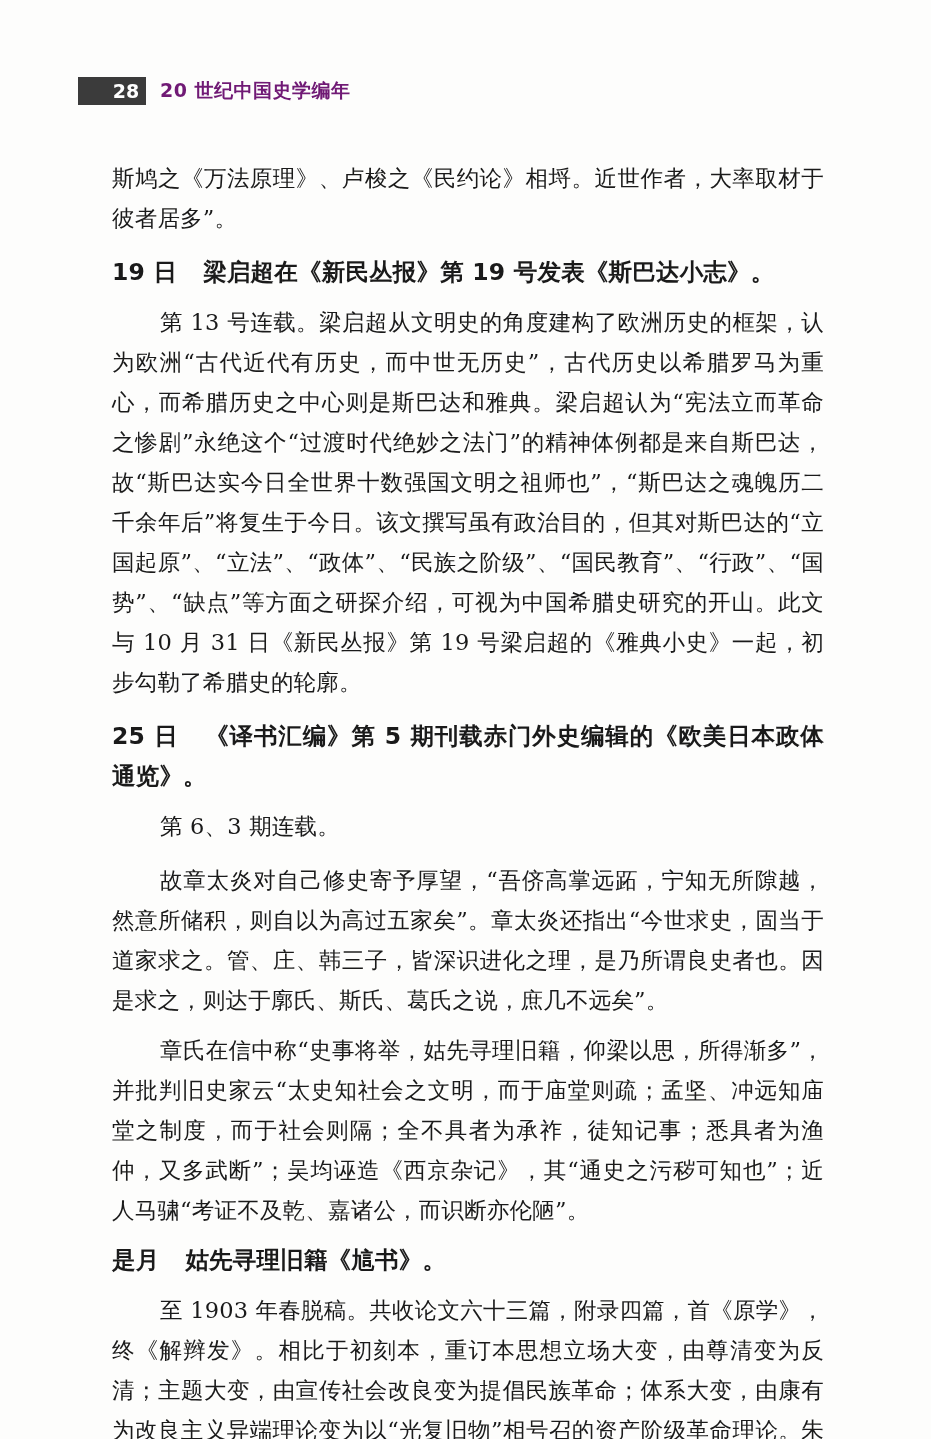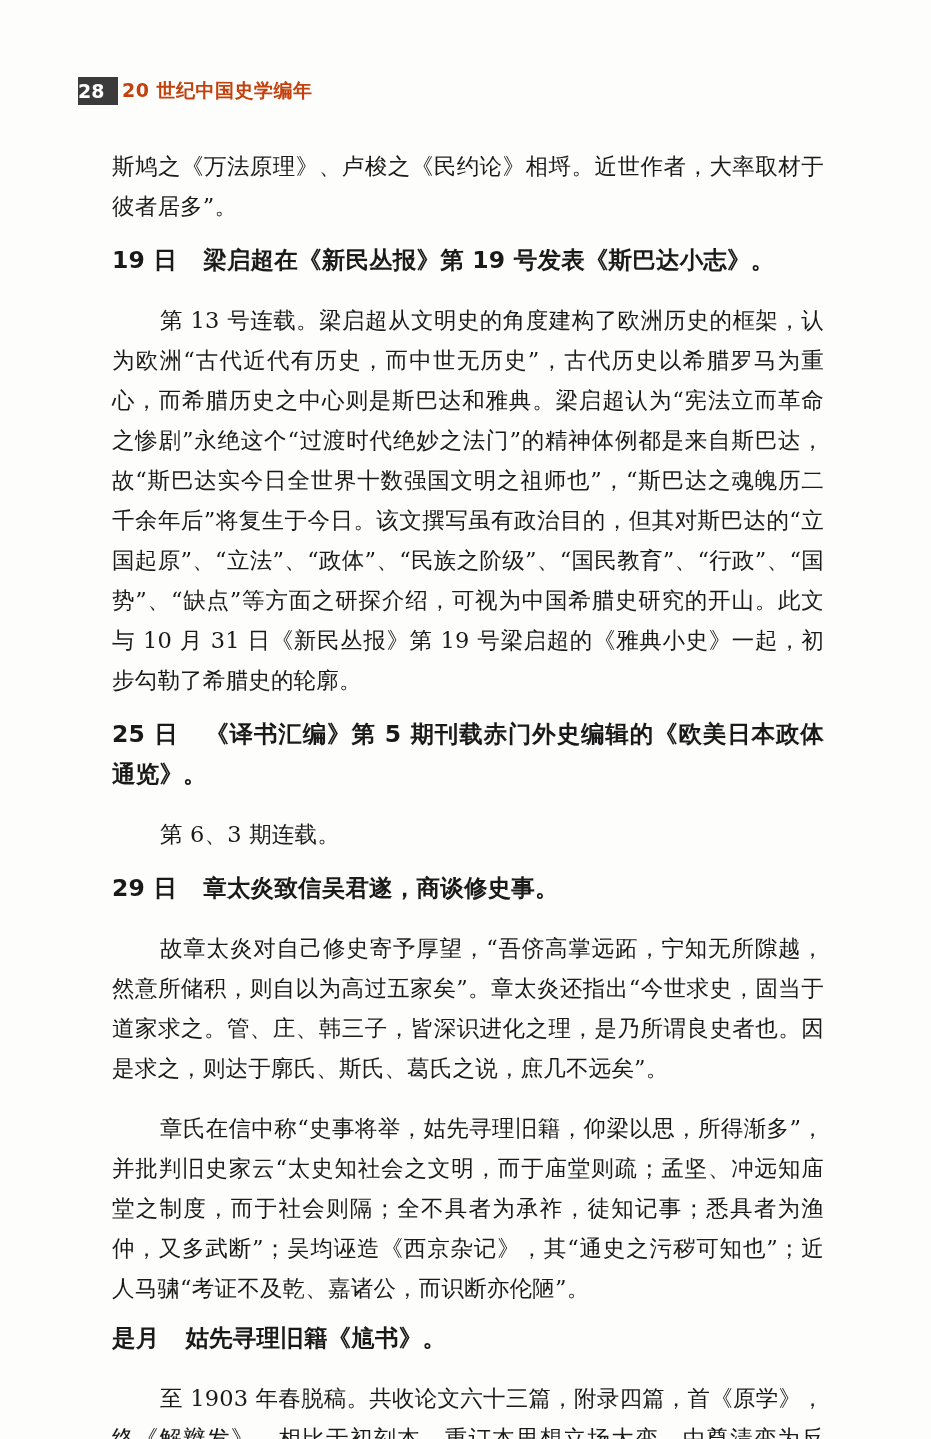--- a/index.html
+++ b/index.html
@@ -32,49 +32,51 @@
   }
   .page-number {
     background: #3b3b3b;
     color: #ffffff;
     font-family: "DejaVu Sans", "Liberation Sans", sans-serif;
     font-size: 19px;
     font-weight: bold;
     width: 40px;
     height: 28px;
     line-height: 28px;
+    text-align: center;
     letter-spacing: 0px;
+    padding-left: 28px;
   }
   .header-title {
-    margin-left: 4px;
+    margin-left: 14px;
     font-family: "DejaVu Sans", "Liberation Sans", sans-serif;
     font-weight: bold;
     font-size: 19px;
-    color: #c2410c;
+    color: #701a75;
     letter-spacing: 0.5px;
   }
   .content {
     position: absolute;
     left: 112px;
     top: 146px;
     width: 712px;
   }
   p {
     margin: 0;
     font-size: 22.5px;
     line-height: 40px;
     text-align: justify;
     text-justify: inter-ideograph;
     letter-spacing: 0.2px;
   }
   p.indent {
     text-indent: 48px;
   }
   p.body {
-    margin-top: 20px;
+    margin-top: 10px;
   }
   .entry-head {
     margin: 0;
     font-family: "DejaVu Sans", "Liberation Sans", sans-serif;
     font-weight: bold;
     font-size: 23.5px;
     line-height: 40px;
     text-align: justify;
     text-justify: inter-ideograph;
   }
@@ -85,21 +87,21 @@
     display: inline-block;
     width: 26px;
   }
   .block {
     margin-top: 14px;
   }
   .block-tight {
     margin-top: 10px;
   }
   .first-para {
-    margin-top: 0;
+    margin-top: 12px;
   }
 </style>
 </head>
 <body>
 
 <div class="page">
 
   <div class="header">
     <div class="page-number">28</div>
     <div class="header-title">20 世纪中国史学编年</div>
@@ -113,21 +115,20 @@
       <p class="entry-head"><span class="date">19 日</span><span class="gap"></span><span>梁启超在《新民丛报》第 19 号发表《斯巴达小志》。</span></p>
       <p class="indent body">第 13 号连载。梁启超从文明史的角度建构了欧洲历史的框架，认为欧洲“古代近代有历史，而中世无历史”，古代历史以希腊罗马为重心，而希腊历史之中心则是斯巴达和雅典。梁启超认为“宪法立而革命之惨剧”永绝这个“过渡时代绝妙之法门”的精神体例都是来自斯巴达，故“斯巴达实今日全世界十数强国文明之祖师也”，“斯巴达之魂魄历二千余年后”将复生于今日。该文撰写虽有政治目的，但其对斯巴达的“立国起原”、“立法”、“政体”、“民族之阶级”、“国民教育”、“行政”、“国势”、“缺点”等方面之研探介绍，可视为中国希腊史研究的开山。此文与 10 月 31 日《新民丛报》第 19 号梁启超的《雅典小史》一起，初步勾勒了希腊史的轮廓。</p>
     </div>
 
     <div class="block">
       <p class="entry-head"><span class="date">25 日</span><span class="gap"></span><span>《译书汇编》第 5 期刊载赤门外史编辑的《欧美日本政体通览》。</span></p>
       <p class="indent body">第 6、3 期连载。</p>
     </div>
 
     <div class="block">
-      <p class="entry-head"><span class="date">29 日</span><span class="gap"></span><span>章太炎致信吴君遂，商谈修史事。</span></p>
       <p class="indent body">故章太炎对自己修史寄予厚望，“吾侪高掌远跖，宁知无所隙越，然意所储积，则自以为高过五家矣”。章太炎还指出“今世求史，固当于道家求之。管、庄、韩三子，皆深识进化之理，是乃所谓良史者也。因是求之，则达于廓氏、斯氏、葛氏之说，庶几不远矣”。</p>
       <p class="indent body">章氏在信中称“史事将举，姑先寻理旧籍，仰梁以思，所得渐多”，并批判旧史家云“太史知社会之文明，而于庙堂则疏；孟坚、冲远知庙堂之制度，而于社会则隔；全不具者为承祚，徒知记事；悉具者为渔仲，又多武断”；吴均诬造《西京杂记》，其“通史之污秽可知也”；近人马骕“考证不及乾、嘉诸公，而识断亦伦陋”。</p>
     </div>
 
     <div class="block-tight">
       <p class="entry-head"><span class="date">是月</span><span class="gap"></span><span>姑先寻理旧籍《訄书》。</span></p>
       <p class="indent body">至 1903 年春脱稿。共收论文六十三篇，附录四篇，首《原学》，终《解辫发》。相比于初刻本，重订本思想立场大变，由尊清变为反清；主题大变，由宣传社会改良变为提倡民族革命；体系大变，由康有为改良主义异端理论变为以“光复旧物”相号召的资产阶级革命理论。朱维铮认为“《訄书》重订本的问世，首次为当时还是幼小的革命民主派，提供了一个比较完整的理论体系”。</p>
     </div>
 
   </div>

